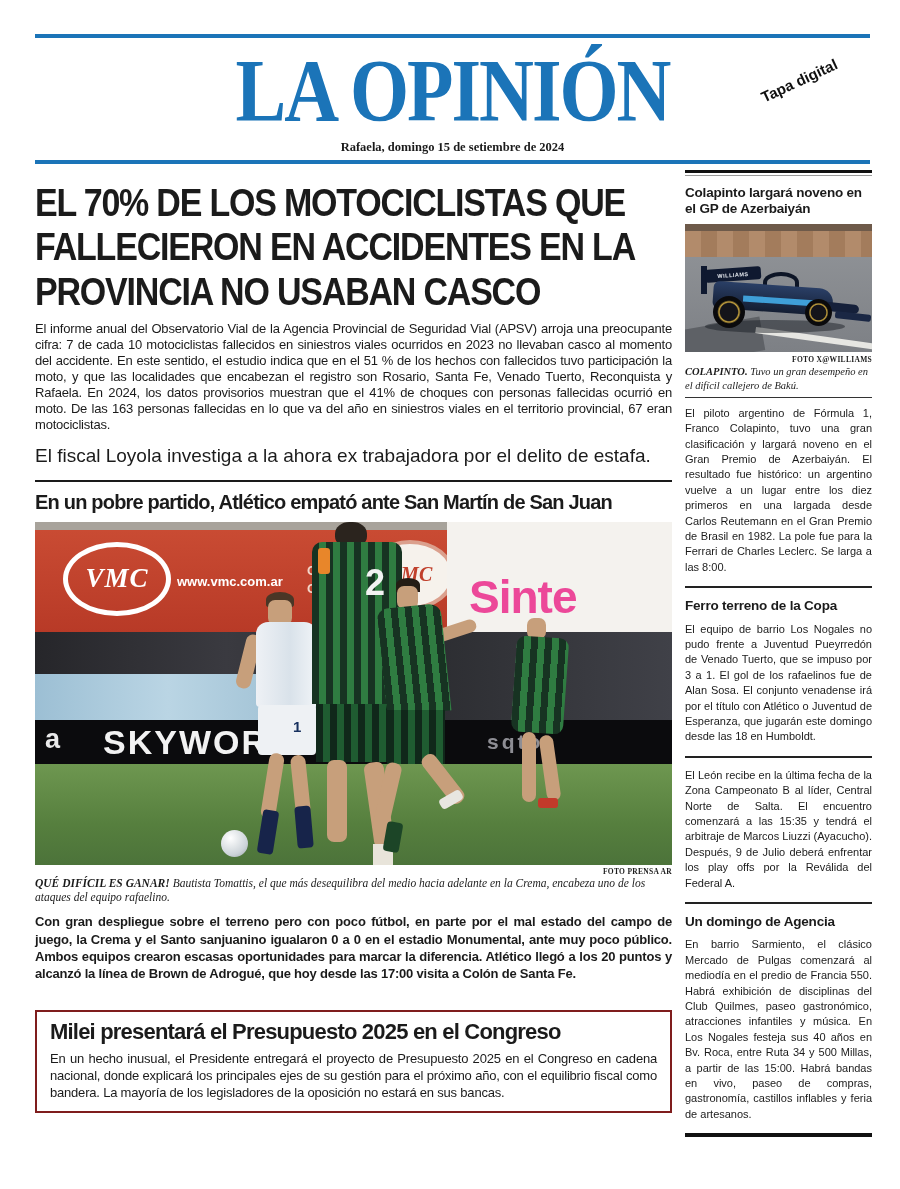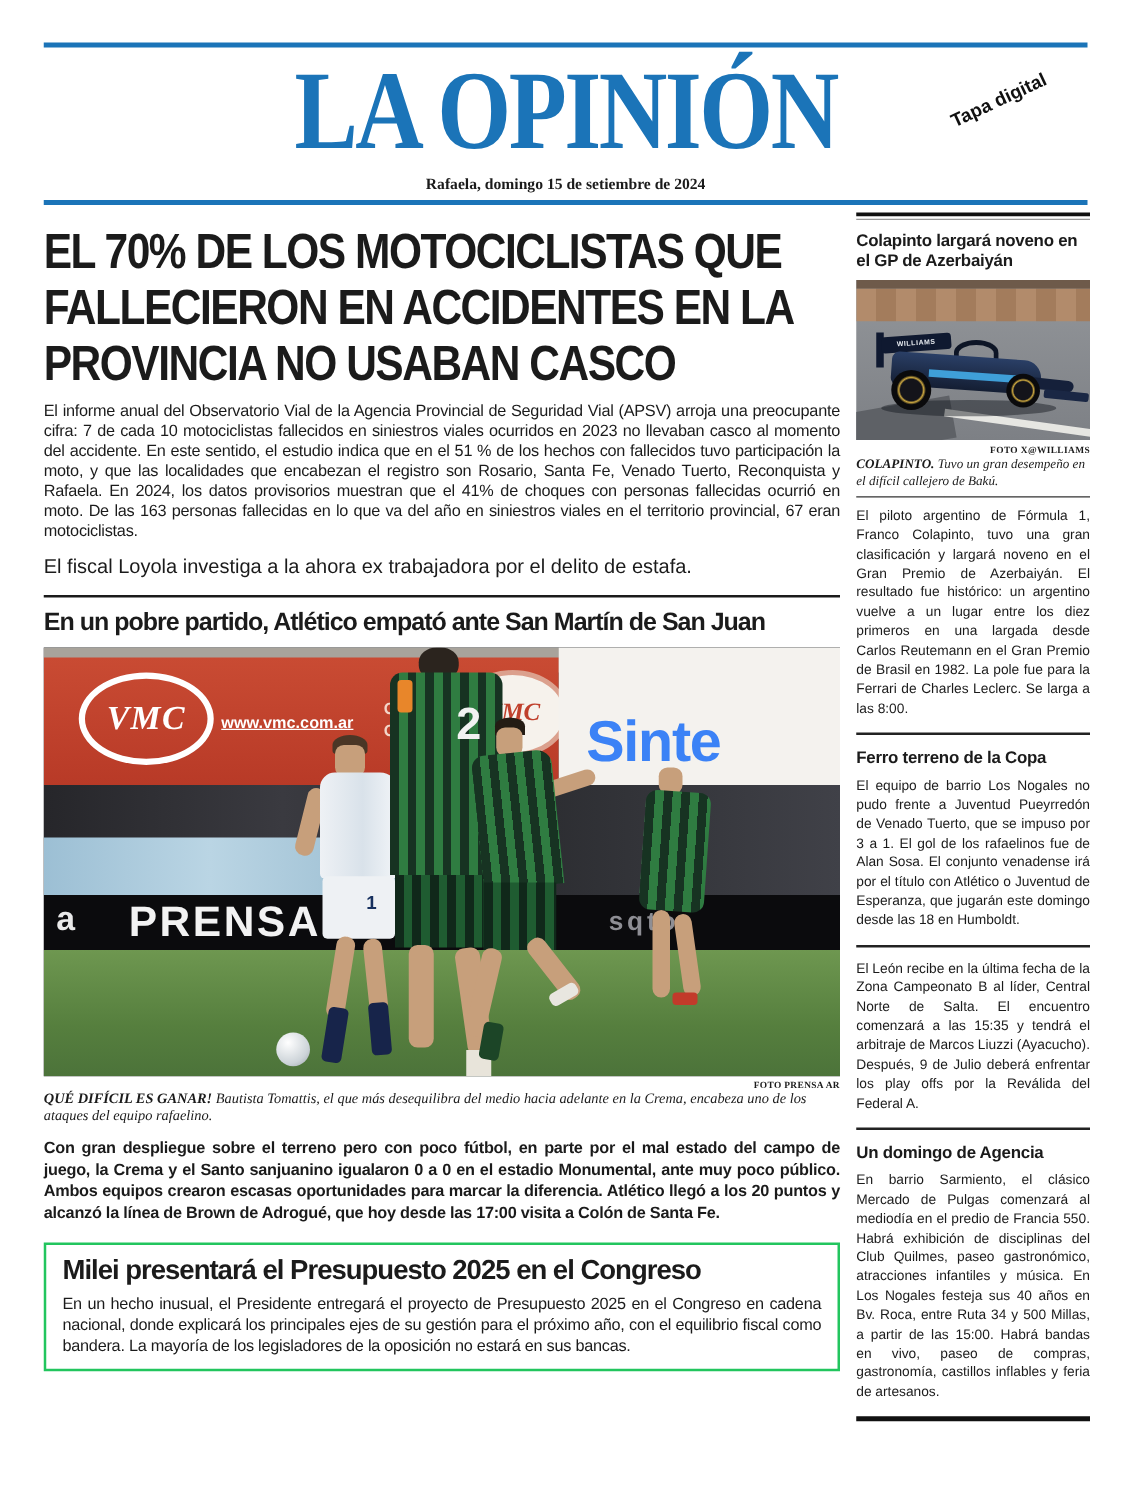--- a/index.html
+++ b/index.html
@@ -19,49 +19,49 @@
       text-align:center;margin:18px 0 5px;}
   
   .content{display:flex;gap:13px;margin-top:6px;}
   .col-main{width:637px;flex:none;}
   .col-side{width:187px;flex:none;}
   
   .headline-xl{font-size:34px;font-weight:bold;letter-spacing:-1.2px;line-height:1.13;
       margin:10px 0 26px;transform:scaleY(1.16);transform-origin:left top;}
   .lead-body{font-size:13px;line-height:1.23;text-align:justify;letter-spacing:-0.2px;margin:0 0 12px;}
   .brief-kicker{font-size:12.8px;font-weight:bold;margin:0;}
-  .brief-deck{font-size:16px;margin:2px 0 0;}
+  .brief-deck{font-size:19px;margin:2px 0 0;}
   .rule-dark{height:2px;background:#1a1a1a;margin:13px 0 9px;}
   .match-h{font-size:20px;font-weight:bold;letter-spacing:-0.8px;white-space:nowrap;margin:0 0 8px;}
   .match-credit{font-family:"Liberation Serif",serif;font-weight:bold;font-size:7.5px;
       text-align:right;margin-top:2px;letter-spacing:.3px;}
   .match-caption{font-family:"Liberation Serif",serif;font-style:italic;font-size:11.5px;
       line-height:1.25;margin:0;}
   .cap-lead{font-weight:bold;}
   .match-body{font-size:13px;line-height:1.32;text-align:justify;letter-spacing:-0.2px;margin:9px 0 0;font-weight:bold;}
-  .box{border:2px solid #22c55e;margin-top:16px;padding:7px 13px 9px;}
+  .box{border:2px solid #7f1d1d;margin-top:28px;padding:7px 13px 9px;}
   .box-h{font-size:22px;font-weight:bold;letter-spacing:-0.8px;white-space:nowrap;margin:0 0 6px;}
   .box-body{font-size:13px;line-height:1.3;text-align:justify;letter-spacing:-0.2px;margin:0;}
   
   .fp{position:relative;width:637px;height:343px;overflow:hidden;background:#2c2e30;}
   .fp *{position:absolute;}
   .fp-top{left:0;top:0;width:100%;height:20px;background:#a8a39b;}
   .fp-red{left:0;top:8px;width:412px;height:102px;background:linear-gradient(#c94b33,#b83a27);}
   .fp-oval1{left:28px;top:20px;width:98px;height:64px;border:5px solid #fff;border-radius:50%;
       display:flex;align-items:center;justify-content:center;}
   .fp-oval1 span{font-family:"Liberation Serif",serif;font-style:italic;font-weight:bold;
       font-size:27px;color:#fff;letter-spacing:1px;}
-  .fp-url{left:142px;top:52px;color:#fff;font-weight:bold;font-size:13px;text-decoration:underline;}
+  .fp-url{left:142px;top:52px;color:#fff;font-weight:bold;font-size:13px;}
   .fp-com{left:272px;top:40px;color:#f3d6c9;font-weight:bold;font-size:13px;line-height:1.4;}
   .fp-oval2{left:330px;top:18px;width:82px;height:62px;border:4px solid #dba08d;border-radius:50%;
       background:#f6f2ec;display:flex;align-items:center;justify-content:center;}
   .fp-oval2 span{font-family:"Liberation Serif",serif;font-style:italic;font-weight:bold;
       font-size:20px;color:#c0402c;}
   .fp-panel{left:412px;top:0;width:225px;height:112px;background:#f4f2ee;}
-  .fp-sinte{left:434px;top:48px;font-size:46px;font-weight:bold;color:#3b82f6;letter-spacing:-1px;}
+  .fp-sinte{left:434px;top:48px;font-size:46px;font-weight:bold;color:#ec4899;letter-spacing:-1px;}
   .fp-crowd{left:0;top:110px;width:100%;height:88px;
       background:linear-gradient(90deg,#26262a,#3a3a40 30%,#2b2c30 60%,#404148);}
   .fp-bluewall{left:0;top:152px;width:332px;height:46px;
       background:linear-gradient(90deg,#9cbfd4,#bad5e4 40%,#8fb4ca);}
   .fp-led{left:0;top:198px;width:100%;height:44px;background:#0b0b0d;}
   .fp-led-a{left:10px;top:202px;color:#e9e9e9;font-size:27px;font-weight:bold;}
   .fp-skyword{left:68px;top:201px;color:#f2f2f2;font-size:34px;font-weight:bold;letter-spacing:2px;}
   .fp-sqto{left:452px;top:208px;color:#8e8e94;font-size:21px;font-weight:bold;letter-spacing:3px;}
   .fp-pitch{left:0;top:242px;width:100%;height:101px;
       background:linear-gradient(#6e9750,#567f3e 60%,#4c733a);}
@@ -187,21 +187,21 @@
         </div>
         <div class="fp-oval2">
             <span>VMC</span>
           </div>
         <div class="fp-panel"></div>
         <div class="fp-sinte">Sinte</div>
         <div class="fp-crowd"></div>
         <div class="fp-bluewall"></div>
         <div class="fp-led"></div>
         <div class="fp-led-a">a</div>
-        <div class="fp-skyword">PRENSA</div>
+        <div class="fp-skyword">SKYWOR</div>
         <div class="fp-sqto">sqto</div>
         <div class="fp-pitch"></div>
         <div class="fp-ball"></div>
 
         <div class="pw-hair"></div>
         <div class="pw-head skin"></div>
         <div class="pw-armL skin"></div>
         <div class="pw-armR skin"></div>
         <div class="pw-torso"></div>
         <div class="pw-shorts"></div>

